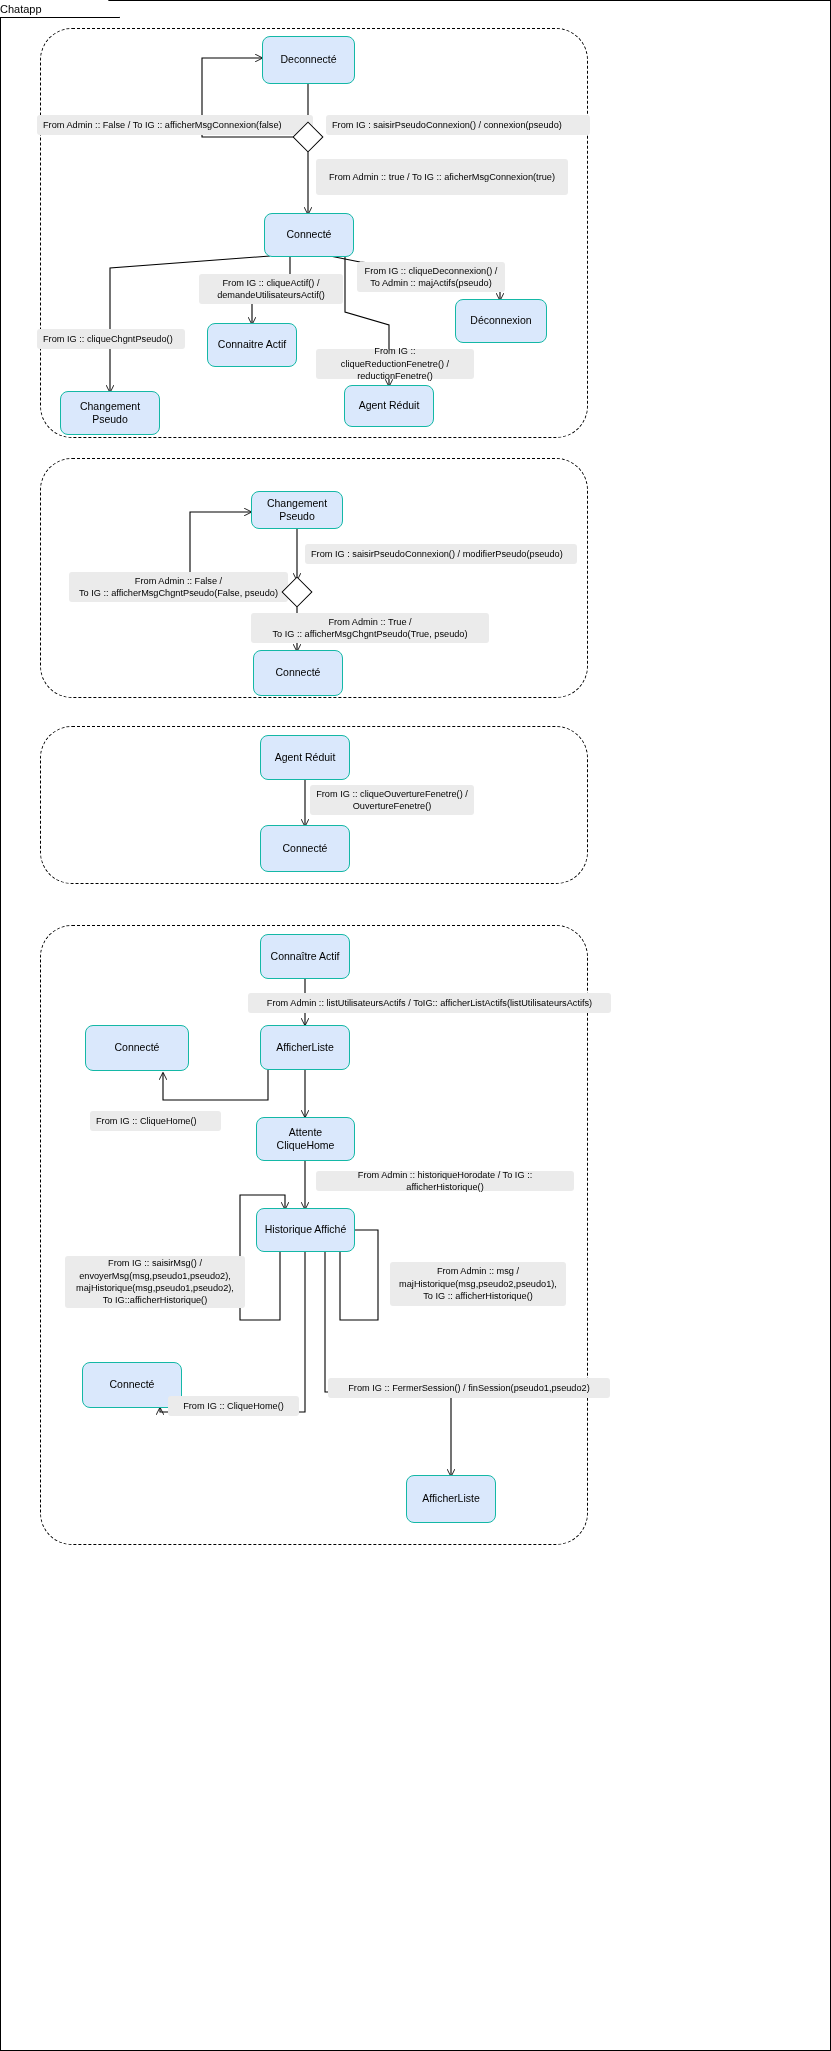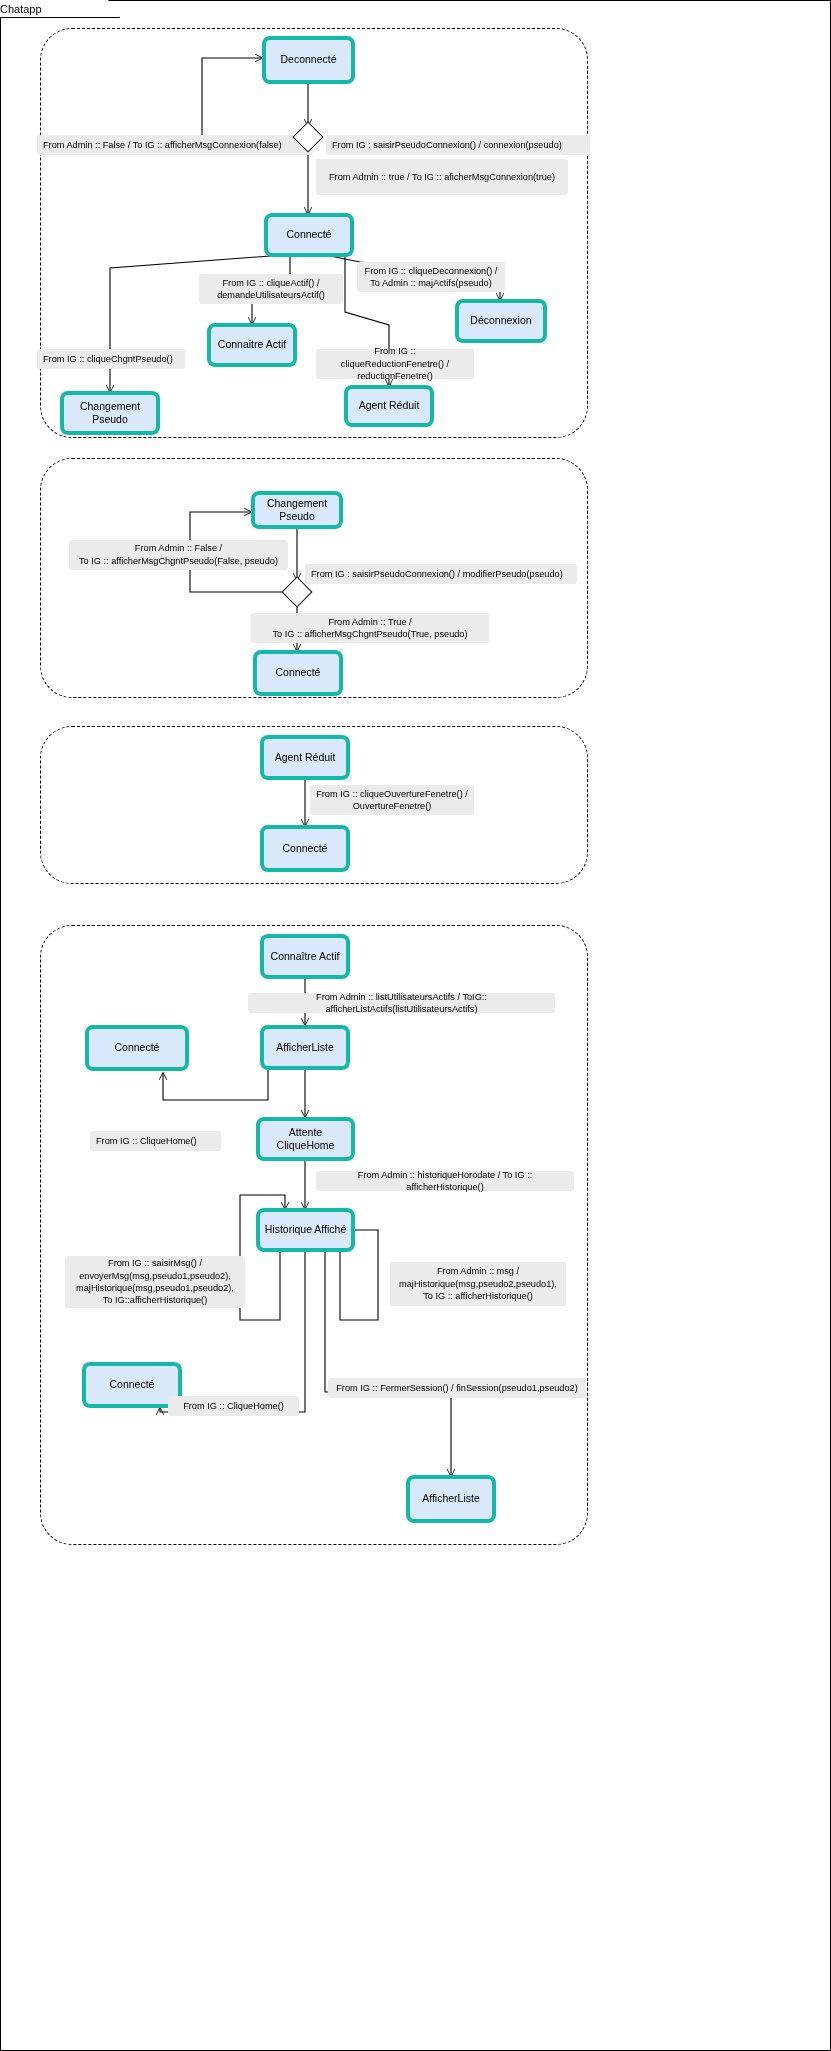--- a/index.html
+++ b/index.html
@@ -34,21 +34,21 @@
     position:absolute;
     border:1.5px dashed #000;
     border-radius:32px;
     background:transparent;
   }
 
   
   .state {
     position:absolute;
     background:#dae8fc;
-    border:4px solid #14b8a6;
+    border:1px solid #14b8a6;
     border-radius:8px;
     display:flex; align-items:center; justify-content:center;
     text-align:center;
     font-size:10.5px;
     color:#000;
     line-height:1.25;
     padding:2px 4px;
   }
 
   
@@ -57,21 +57,21 @@
     background:#ebebeb;
     border-radius:3px;
     font-size:9.2px;
     color:#000;
     line-height:1.35;
     padding:3px 6px;
     text-align:center;
     white-space:pre-line;
     display:flex; align-items:center; justify-content:center;
   }
-  .tlabel.left { text-align:left; justify-content:flex-start;margin-top:20px; }
+  .tlabel.left { text-align:left; justify-content:flex-start; }
 
   
   .diamond {
     position:absolute;
     width:22px; height:22px;
     background:#ffffff;
     border:1px solid #000;
     transform: rotate(45deg);
   }
 
@@ -193,21 +193,21 @@
   <div class="state" style="left:344px; top:385px; width:90px; height:42px;">
     <span>Agent Réduit</span>
   </div>
 
   <div class="panel" style="left:40px; top:458px; width:548px; height:240px;"></div>
 
   <div class="state" style="left:251px; top:491px; width:92px; height:38px;">
     <span>Changement Pseudo</span>
   </div>
 
-  <div class="tlabel" style="left:69px; top:540px; width:219px; height:30px;align-items:flex-end;">
+  <div class="tlabel" style="left:69px; top:572px; width:219px; height:30px;">
     <span>From Admin :: False /
 To IG :: afficherMsgChgntPseudo(False, pseudo)</span>
   </div>
 
   <div class="tlabel left" style="left:305px; top:544px; width:272px; height:20px;">
     <span>From IG : saisirPseudoConnexion() / modifierPseudo(pseudo)</span>
   </div>
 
   <div class="diamond" style="left:286px; top:581px;"></div>
 
@@ -234,21 +234,21 @@
   <div class="state" style="left:260px; top:825px; width:90px; height:47px;">
     <span>Connecté</span>
   </div>
 
   <div class="panel" style="left:40px; top:925px; width:548px; height:620px;"></div>
 
   <div class="state" style="left:260px; top:934px; width:90px; height:45px;">
     <span>Connaître Actif</span>
   </div>
 
-  <div class="tlabel" style="left:248px; top:993px; width:307px; height:20px;">
+  <div class="tlabel" style="left:248px; top:993px; width:363px; height:20px;">
     <span>From Admin :: listUtilisateursActifs / ToIG:: afficherListActifs(listUtilisateursActifs)</span>
   </div>
 
   <div class="state" style="left:85px; top:1025px; width:104px; height:46px;">
     <span>Connecté</span>
   </div>
 
   <div class="state" style="left:260px; top:1025px; width:90px; height:45px;">
     <span>AfficherListe</span>
   </div>
@@ -284,21 +284,21 @@
   </div>
 
   <div class="state" style="left:82px; top:1362px; width:100px; height:46px;">
     <span>Connecté</span>
   </div>
 
   <div class="tlabel" style="left:168px; top:1396px; width:131px; height:20px;">
     <span>From IG :: CliqueHome()</span>
   </div>
 
-  <div class="tlabel" style="left:328px; top:1378px; width:258px; height:20px;">
+  <div class="tlabel" style="left:328px; top:1378px; width:282px; height:20px;">
     <span>From IG :: FermerSession() / finSession(pseudo1,pseudo2)</span>
   </div>
 
   <div class="state" style="left:406px; top:1475px; width:90px; height:48px;">
     <span>AfficherListe</span>
   </div>
 
 </div>
 
 </body></html>

